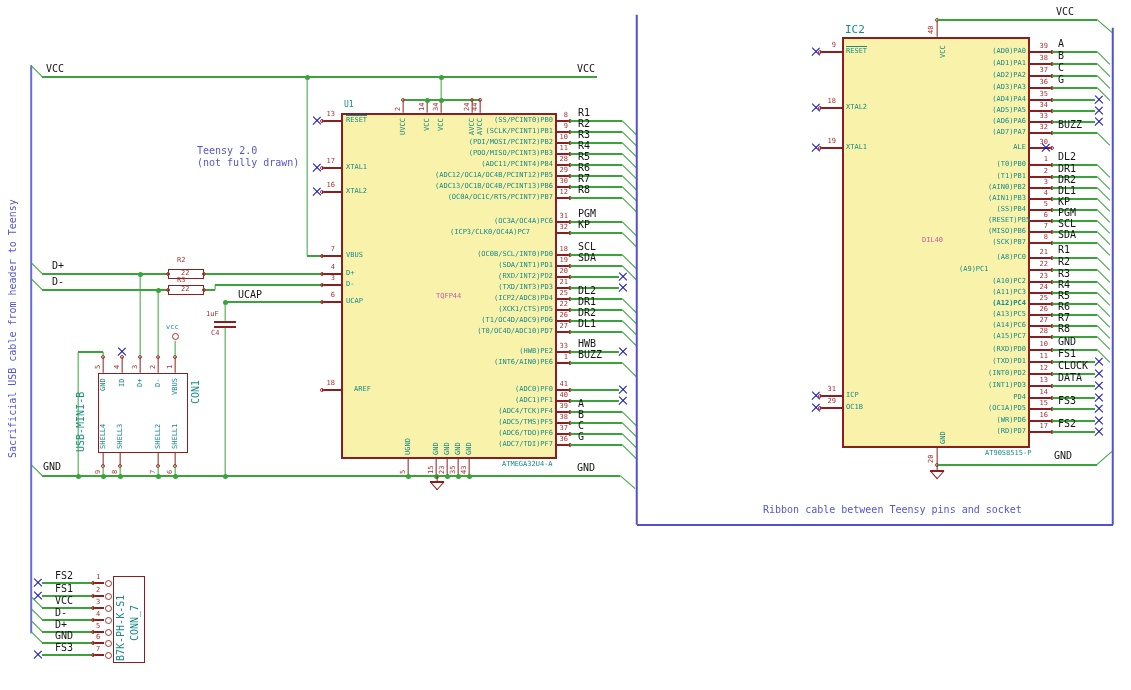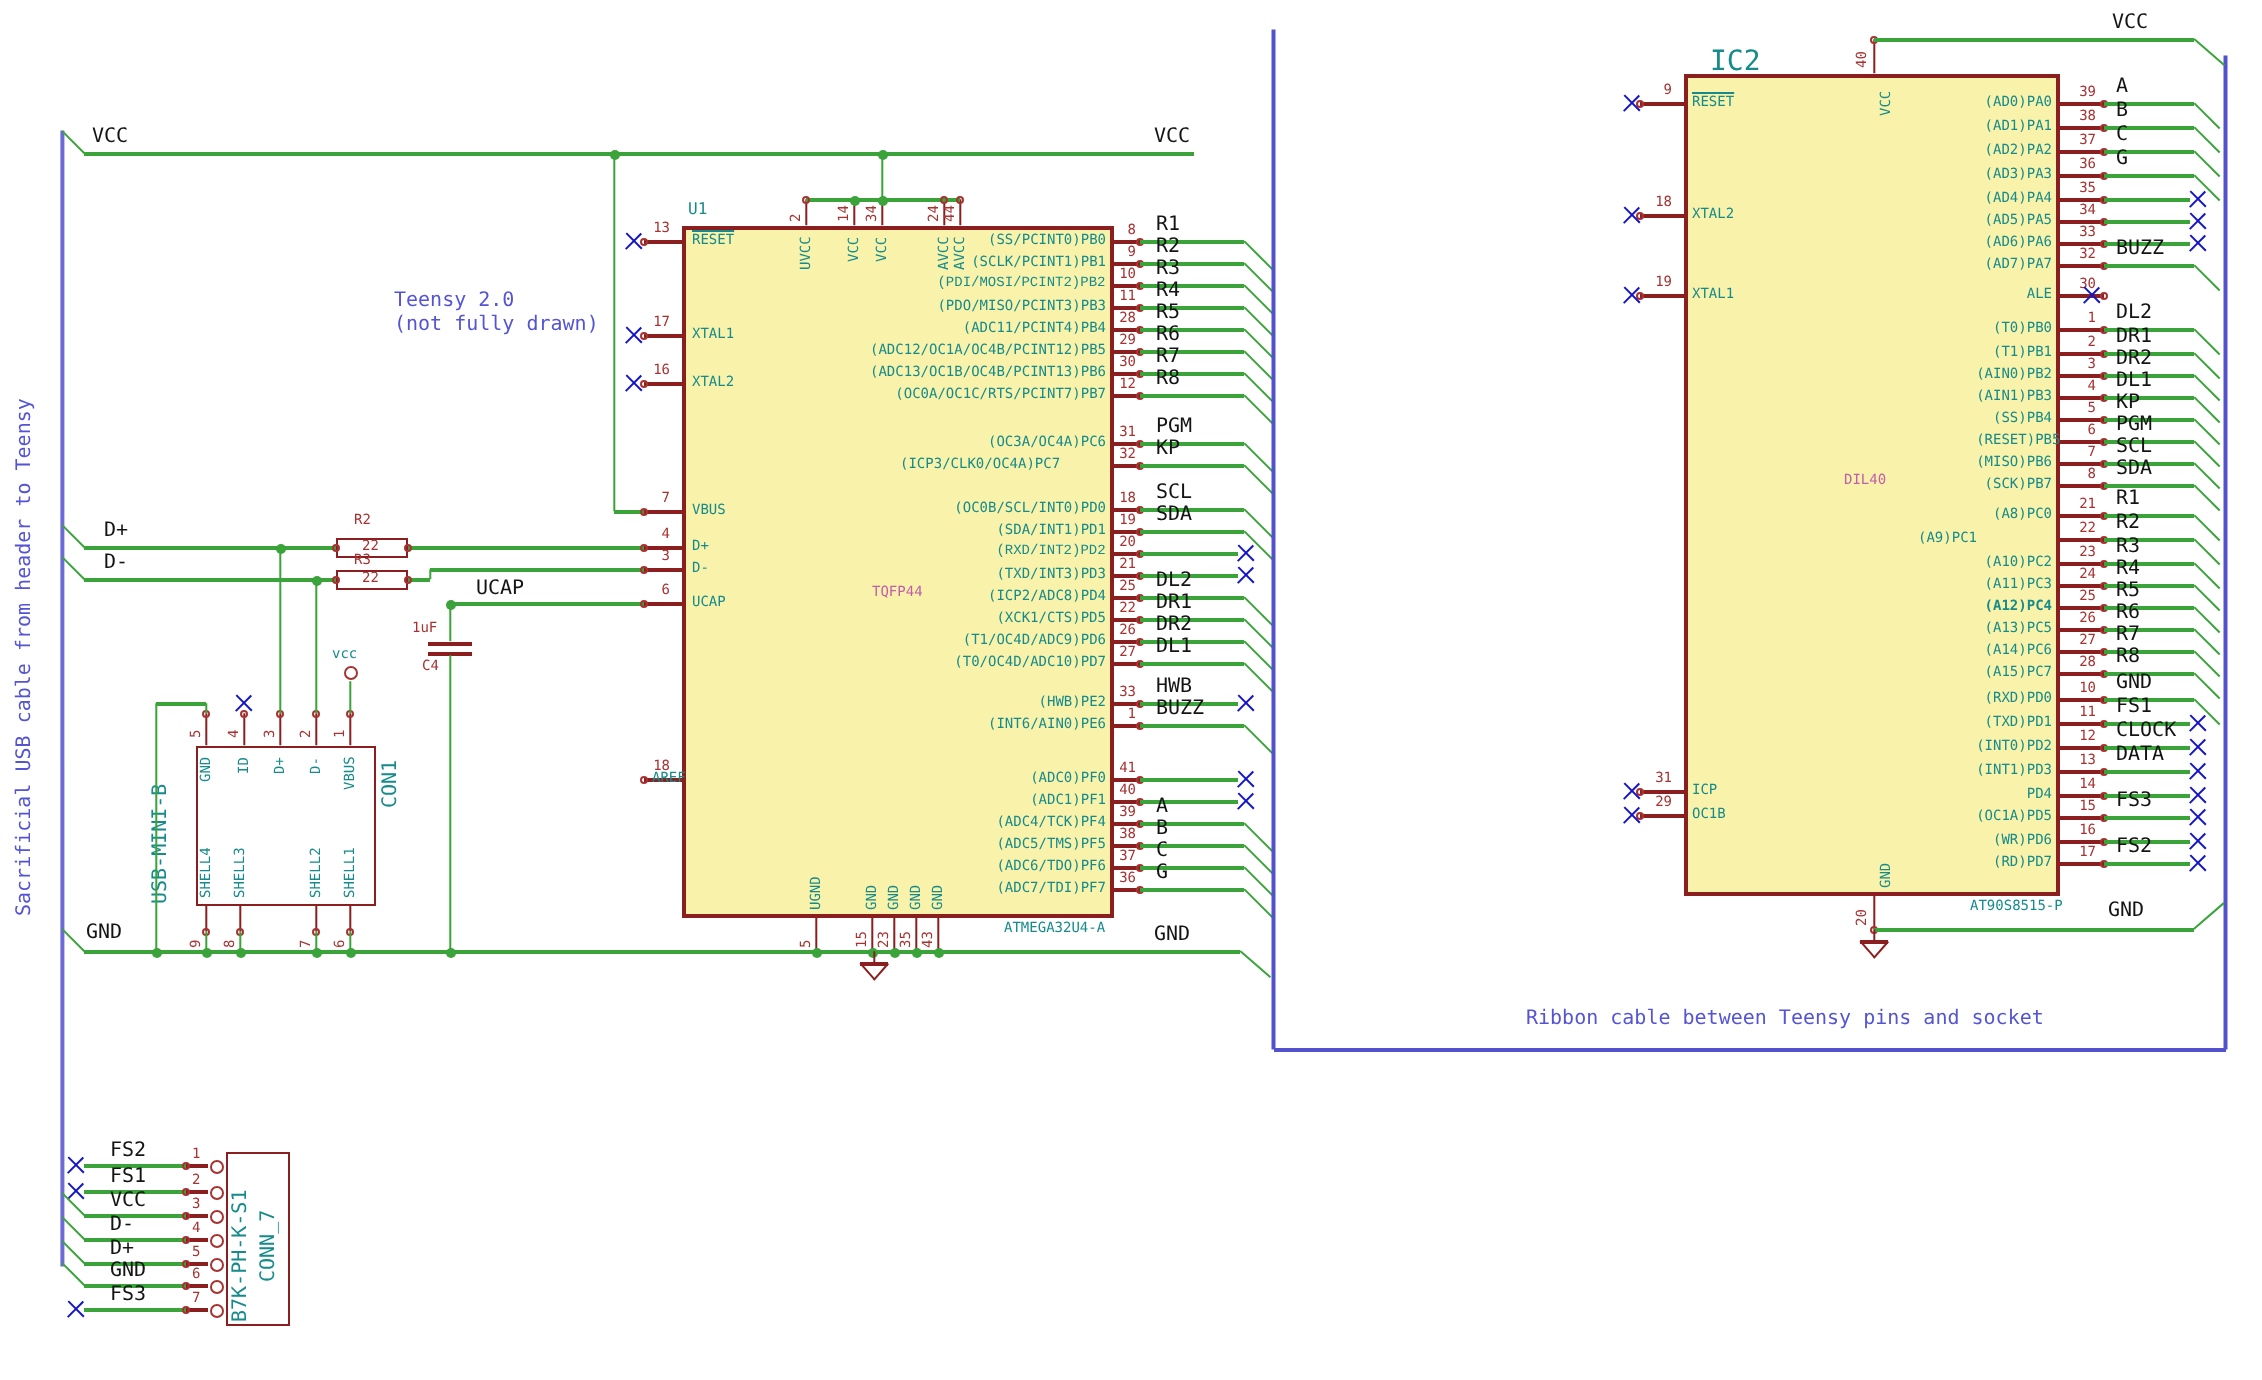--- a/index.html
+++ b/index.html
@@ -221,21 +221,21 @@
       <div style="position: absolute; left: 320px; top: 283px; width: 4px; height: 4px; border: 1px solid rgb(168, 50, 50); border-radius: 50%; box-sizing: border-box;"></div>
       <div class="t" style="left: 330.786px; top: 275px; color: rgb(168, 50, 50); font-size: 7px;">3</div>
       <div class="t" style="left: 346px; top: 281px; color: rgb(23, 139, 139); font-size: 7px;">D-</div>
       <div style="position: absolute; left: 322px; top: 301.35px; width: 19px; height: 1.3px; background: rgb(139, 31, 31); transform-origin: 0px 0.65px; transform: rotate(0rad);"></div>
       <div style="position: absolute; left: 320px; top: 300px; width: 4px; height: 4px; border: 1px solid rgb(168, 50, 50); border-radius: 50%; box-sizing: border-box;"></div>
       <div class="t" style="left: 330.786px; top: 292px; color: rgb(168, 50, 50); font-size: 7px;">6</div>
       <div class="t" style="left: 346px; top: 298px; color: rgb(23, 139, 139); font-size: 7px;">UCAP</div>
       <div style="position: absolute; left: 322px; top: 389.35px; width: 19px; height: 1.3px; background: rgb(139, 31, 31); transform-origin: 0px 0.65px; transform: rotate(0rad);"></div>
       <div style="position: absolute; left: 320px; top: 388px; width: 4px; height: 4px; border: 1px solid rgb(168, 50, 50); border-radius: 50%; box-sizing: border-box;"></div>
       <div class="t" style="left: 326.572px; top: 380px; color: rgb(168, 50, 50); font-size: 7px;">18</div>
-      <div class="t" style="left: 326px; top: 386px; color: rgb(23, 139, 139); font-size: 7px;">AREF</div>
+      <div class="t" style="left: 354px; top: 386px; color: rgb(23, 139, 139); font-size: 7px;">AREF</div>
       <div style="position: absolute; left: 403px; top: 99.35px; width: 13px; height: 1.3px; background: rgb(139, 31, 31); transform-origin: 0px 0.65px; transform: rotate(1.5708rad);"></div>
       <div class="t v" style="left: 395px; top: 111px; color: rgb(168, 50, 50); font-size: 7px;">2</div>
       <div class="t v" style="left: 400px; top: 135.2px; color: rgb(23, 139, 139); font-size: 7px;">UVCC</div>
       <div style="position: absolute; left: 427px; top: 99.35px; width: 13px; height: 1.3px; background: rgb(139, 31, 31); transform-origin: 0px 0.65px; transform: rotate(1.5708rad);"></div>
       <div class="t v" style="left: 419px; top: 111px; color: rgb(168, 50, 50); font-size: 7px;">14</div>
       <div class="t v" style="left: 424px; top: 130.9px; color: rgb(23, 139, 139); font-size: 7px;">VCC</div>
       <div style="position: absolute; left: 441px; top: 99.35px; width: 13px; height: 1.3px; background: rgb(139, 31, 31); transform-origin: 0px 0.65px; transform: rotate(1.5708rad);"></div>
       <div class="t v" style="left: 433px; top: 111px; color: rgb(168, 50, 50); font-size: 7px;">34</div>
       <div class="t v" style="left: 438px; top: 130.9px; color: rgb(23, 139, 139); font-size: 7px;">VCC</div>
       <div style="position: absolute; left: 472px; top: 99.35px; width: 13px; height: 1.3px; background: rgb(139, 31, 31); transform-origin: 0px 0.65px; transform: rotate(1.5708rad);"></div>
@@ -285,21 +285,21 @@
       <div style="position: absolute; left: 557px; top: 131.35px; width: 13px; height: 1.3px; background: rgb(139, 31, 31); transform-origin: 0px 0.65px; transform: rotate(0rad);"></div>
       <div style="position: absolute; left: 568px; top: 130px; width: 4px; height: 4px; border: 1px solid rgb(168, 50, 50); border-radius: 50%; box-sizing: border-box;"></div>
       <div class="t" style="left: 563.786px; top: 123px; color: rgb(168, 50, 50); font-size: 7px;">9</div>
       <div class="t" style="left: 485.576px; top: 128px; color: rgb(23, 139, 139); font-size: 7px;">(SCLK/PCINT1)PB1</div>
       <div class="t" style="left: 578px; top: 119px; color: rgb(20, 20, 20); font-size: 10px;">R2</div>
       <div style="position: absolute; left: 570px; top: 131.35px; width: 52px; height: 1.3px; background: rgb(58, 163, 58); transform-origin: 0px 0.65px; transform: rotate(0rad);"></div>
       <div style="position: absolute; left: 622px; top: 131.35px; width: 21.2132px; height: 1.3px; background: rgb(58, 163, 58); transform-origin: 0px 0.65px; transform: rotate(0.785398rad);"></div>
       <div style="position: absolute; left: 557px; top: 142.35px; width: 13px; height: 1.3px; background: rgb(139, 31, 31); transform-origin: 0px 0.65px; transform: rotate(0rad);"></div>
       <div style="position: absolute; left: 568px; top: 141px; width: 4px; height: 4px; border: 1px solid rgb(168, 50, 50); border-radius: 50%; box-sizing: border-box;"></div>
       <div class="t" style="left: 559.572px; top: 134px; color: rgb(168, 50, 50); font-size: 7px;">10</div>
-      <div class="t" style="left: 468.72px; top: 139px; color: rgb(23, 139, 139); font-size: 7px; font-family: Liberation Mono, monospace;">(PDI/MOSI/PCINT2)PB2</div>
+      <div class="t" style="left: 468.72px; top: 139px; color: rgb(23, 139, 139); font-size: 7px;">(PDI/MOSI/PCINT2)PB2</div>
       <div class="t" style="left: 578px; top: 130px; color: rgb(20, 20, 20); font-size: 10px;">R3</div>
       <div style="position: absolute; left: 570px; top: 142.35px; width: 52px; height: 1.3px; background: rgb(58, 163, 58); transform-origin: 0px 0.65px; transform: rotate(0rad);"></div>
       <div style="position: absolute; left: 622px; top: 142.35px; width: 21.2132px; height: 1.3px; background: rgb(58, 163, 58); transform-origin: 0px 0.65px; transform: rotate(0.785398rad);"></div>
       <div style="position: absolute; left: 557px; top: 153.35px; width: 13px; height: 1.3px; background: rgb(139, 31, 31); transform-origin: 0px 0.65px; transform: rotate(0rad);"></div>
       <div style="position: absolute; left: 568px; top: 152px; width: 4px; height: 4px; border: 1px solid rgb(168, 50, 50); border-radius: 50%; box-sizing: border-box;"></div>
       <div class="t" style="left: 559.572px; top: 145px; color: rgb(168, 50, 50); font-size: 7px;">11</div>
       <div class="t" style="left: 468.72px; top: 150px; color: rgb(23, 139, 139); font-size: 7px;">(PDO/MISO/PCINT3)PB3</div>
       <div class="t" style="left: 578px; top: 141px; color: rgb(20, 20, 20); font-size: 10px;">R4</div>
       <div style="position: absolute; left: 570px; top: 153.35px; width: 52px; height: 1.3px; background: rgb(58, 163, 58); transform-origin: 0px 0.65px; transform: rotate(0rad);"></div>
       <div style="position: absolute; left: 622px; top: 153.35px; width: 21.2132px; height: 1.3px; background: rgb(58, 163, 58); transform-origin: 0px 0.65px; transform: rotate(0.785398rad);"></div>
@@ -457,21 +457,21 @@
       <div class="t" style="left: 498.218px; top: 441px; color: rgb(23, 139, 139); font-size: 7px;">(ADC7/TDI)PF7</div>
       <div class="t" style="left: 578px; top: 432px; color: rgb(20, 20, 20); font-size: 10px;">G</div>
       <div style="position: absolute; left: 570px; top: 444.35px; width: 52px; height: 1.3px; background: rgb(58, 163, 58); transform-origin: 0px 0.65px; transform: rotate(0rad);"></div>
       <div style="position: absolute; left: 622px; top: 444.35px; width: 21.2132px; height: 1.3px; background: rgb(58, 163, 58); transform-origin: 0px 0.65px; transform: rotate(0.785398rad);"></div>
     </div>
     <div style="position: absolute; left: 0px; top: 0px;">
       <div style="position: absolute; left: 637px; top: 14.25px; width: 510px; height: 1.5px; background: rgb(82, 82, 204); transform-origin: 0px 0.75px; transform: rotate(1.5708rad);"></div>
       <div style="position: absolute; left: 637px; top: 524.25px; width: 476px; height: 1.5px; background: rgb(82, 82, 204); transform-origin: 0px 0.75px; transform: rotate(0rad);"></div>
       <div style="position: absolute; left: 1113px; top: 27.25px; width: 497px; height: 1.5px; background: rgb(82, 82, 204); transform-origin: 0px 0.75px; transform: rotate(1.5708rad);"></div>
       <div style="position: absolute; left: 842px; top: 37px; width: 188px; height: 411px; border: 2px solid rgb(139, 31, 31); background: rgb(249, 242, 171); box-sizing: border-box;"></div>
-      <div class="t" style="left: 845px; top: 24px; color: rgb(23, 139, 139); font-size: 14px; margin-left: 10px;">IC2</div>
+      <div class="t" style="left: 845px; top: 24px; color: rgb(23, 139, 139); font-size: 11px;">IC2</div>
       <div class="t" style="left: 922px; top: 237px; color: rgb(191, 95, 168); font-size: 7px;">DIL40</div>
       <div class="t" style="left: 985px; top: 450px; color: rgb(23, 139, 139); font-size: 7px;">AT90S8515-P</div>
       <div style="position: absolute; left: 820px; top: 51.35px; width: 22px; height: 1.3px; background: rgb(139, 31, 31); transform-origin: 0px 0.65px; transform: rotate(0rad);"></div>
       <div style="position: absolute; left: 818px; top: 50px; width: 4px; height: 4px; border: 1px solid rgb(168, 50, 50); border-radius: 50%; box-sizing: border-box;"></div>
       <div class="t" style="left: 831.786px; top: 42px; color: rgb(168, 50, 50); font-size: 7px;">9</div>
       <div class="t" style="left: 846px; top: 48px; color: rgb(23, 139, 139); font-size: 7px; text-decoration: overline;">RESET</div>
       <div style="position: absolute; left: 812px; top: 47.3px; width: 11.3137px; height: 1.4px; background: rgb(21, 21, 200); transform-origin: 0px 0.7px; transform: rotate(0.785398rad);"></div>
       <div style="position: absolute; left: 812px; top: 55.3px; width: 11.3137px; height: 1.4px; background: rgb(21, 21, 200); transform-origin: 0px 0.7px; transform: rotate(-0.785398rad);"></div>
       <div style="position: absolute; left: 820px; top: 107.35px; width: 22px; height: 1.3px; background: rgb(139, 31, 31); transform-origin: 0px 0.65px; transform: rotate(0rad);"></div>
       <div style="position: absolute; left: 818px; top: 106px; width: 4px; height: 4px; border: 1px solid rgb(168, 50, 50); border-radius: 50%; box-sizing: border-box;"></div>

